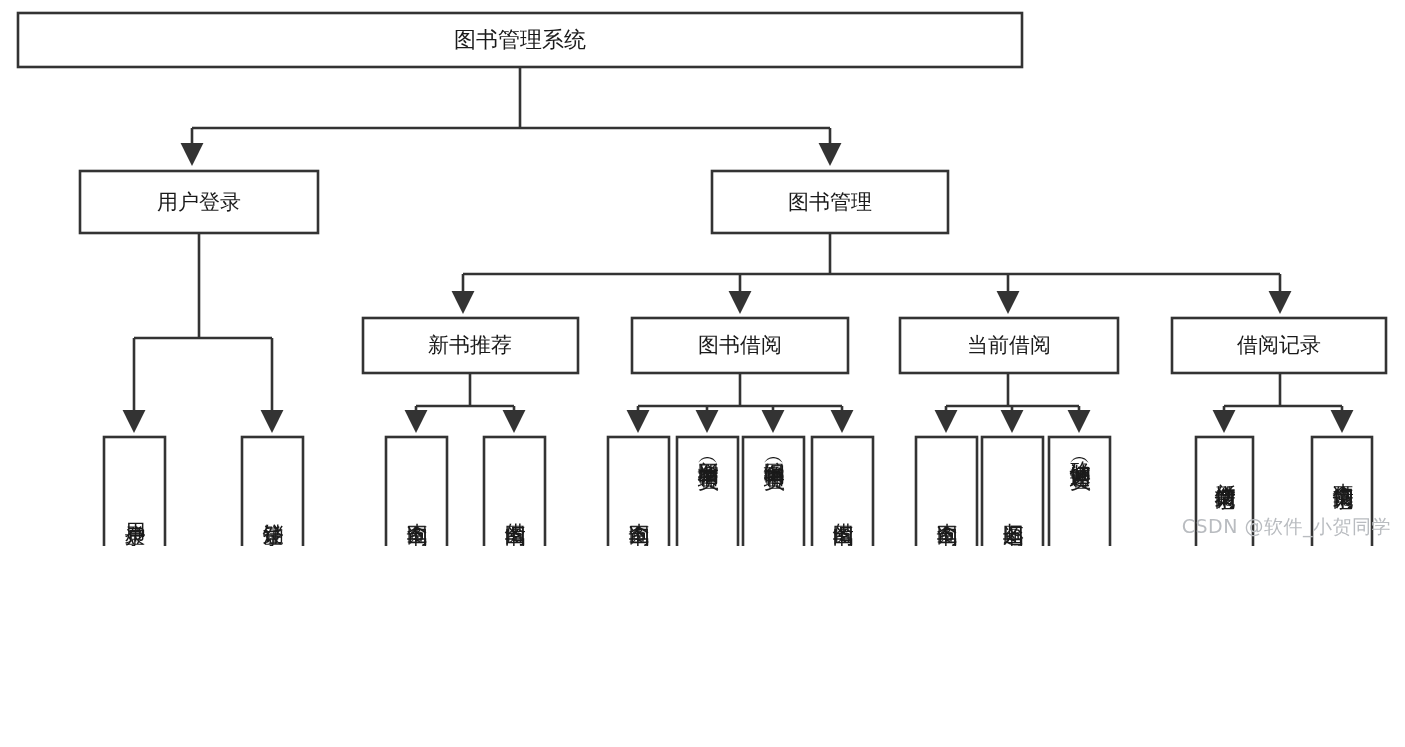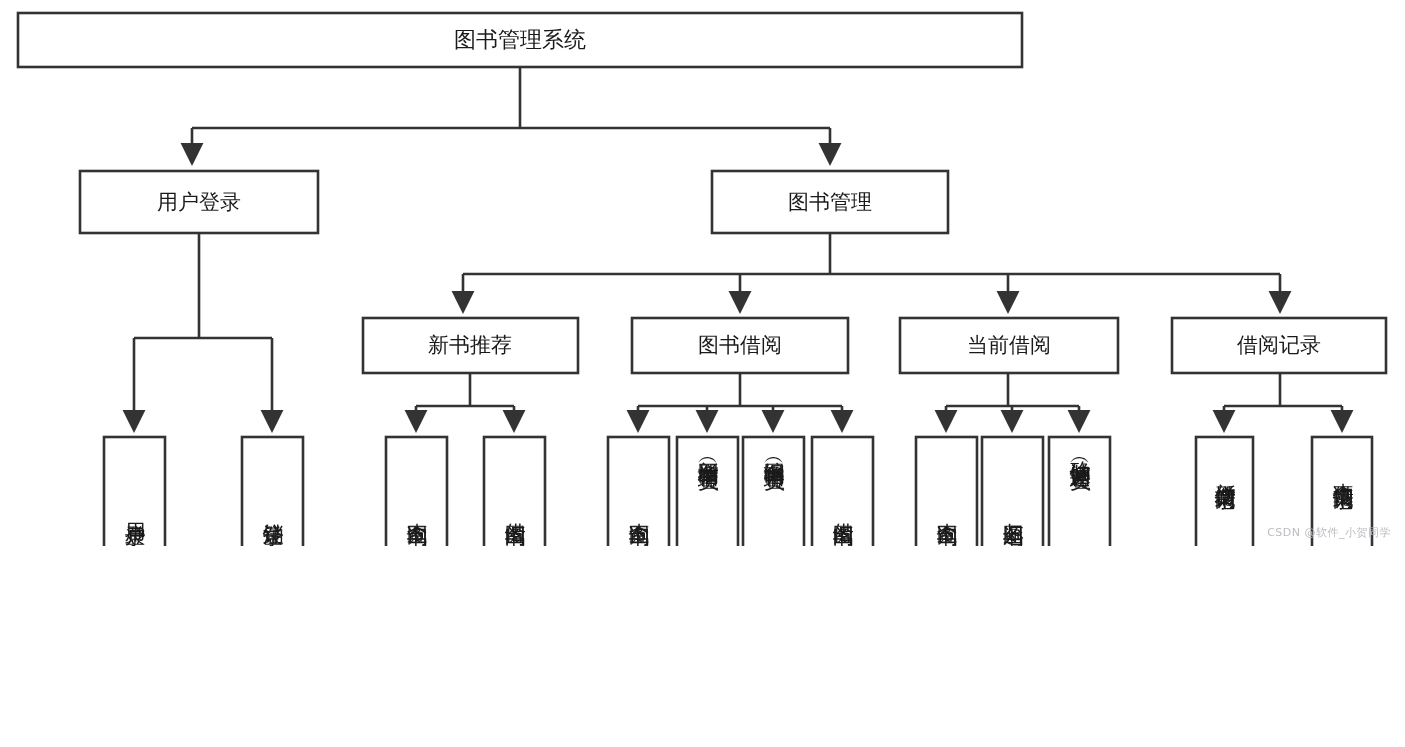--- a/index.html
+++ b/index.html
@@ -62,21 +62,21 @@
     text-align: center;
     white-space: nowrap;
     transform: translateX(-50%);
     pointer-events: none;
   }
   #watermark {
     position: absolute;
     right: 14px;
     bottom: 6px;
     font-family: "DejaVu Sans", "Liberation Sans", sans-serif;
-    font-size: 11px;
+    font-size: 19px;
     color: #b9bcc0;
     letter-spacing: 0.5px;
     white-space: nowrap;
   }
 </style>
 </head>
 <body>
 
 <div id="diagram-root">
 

